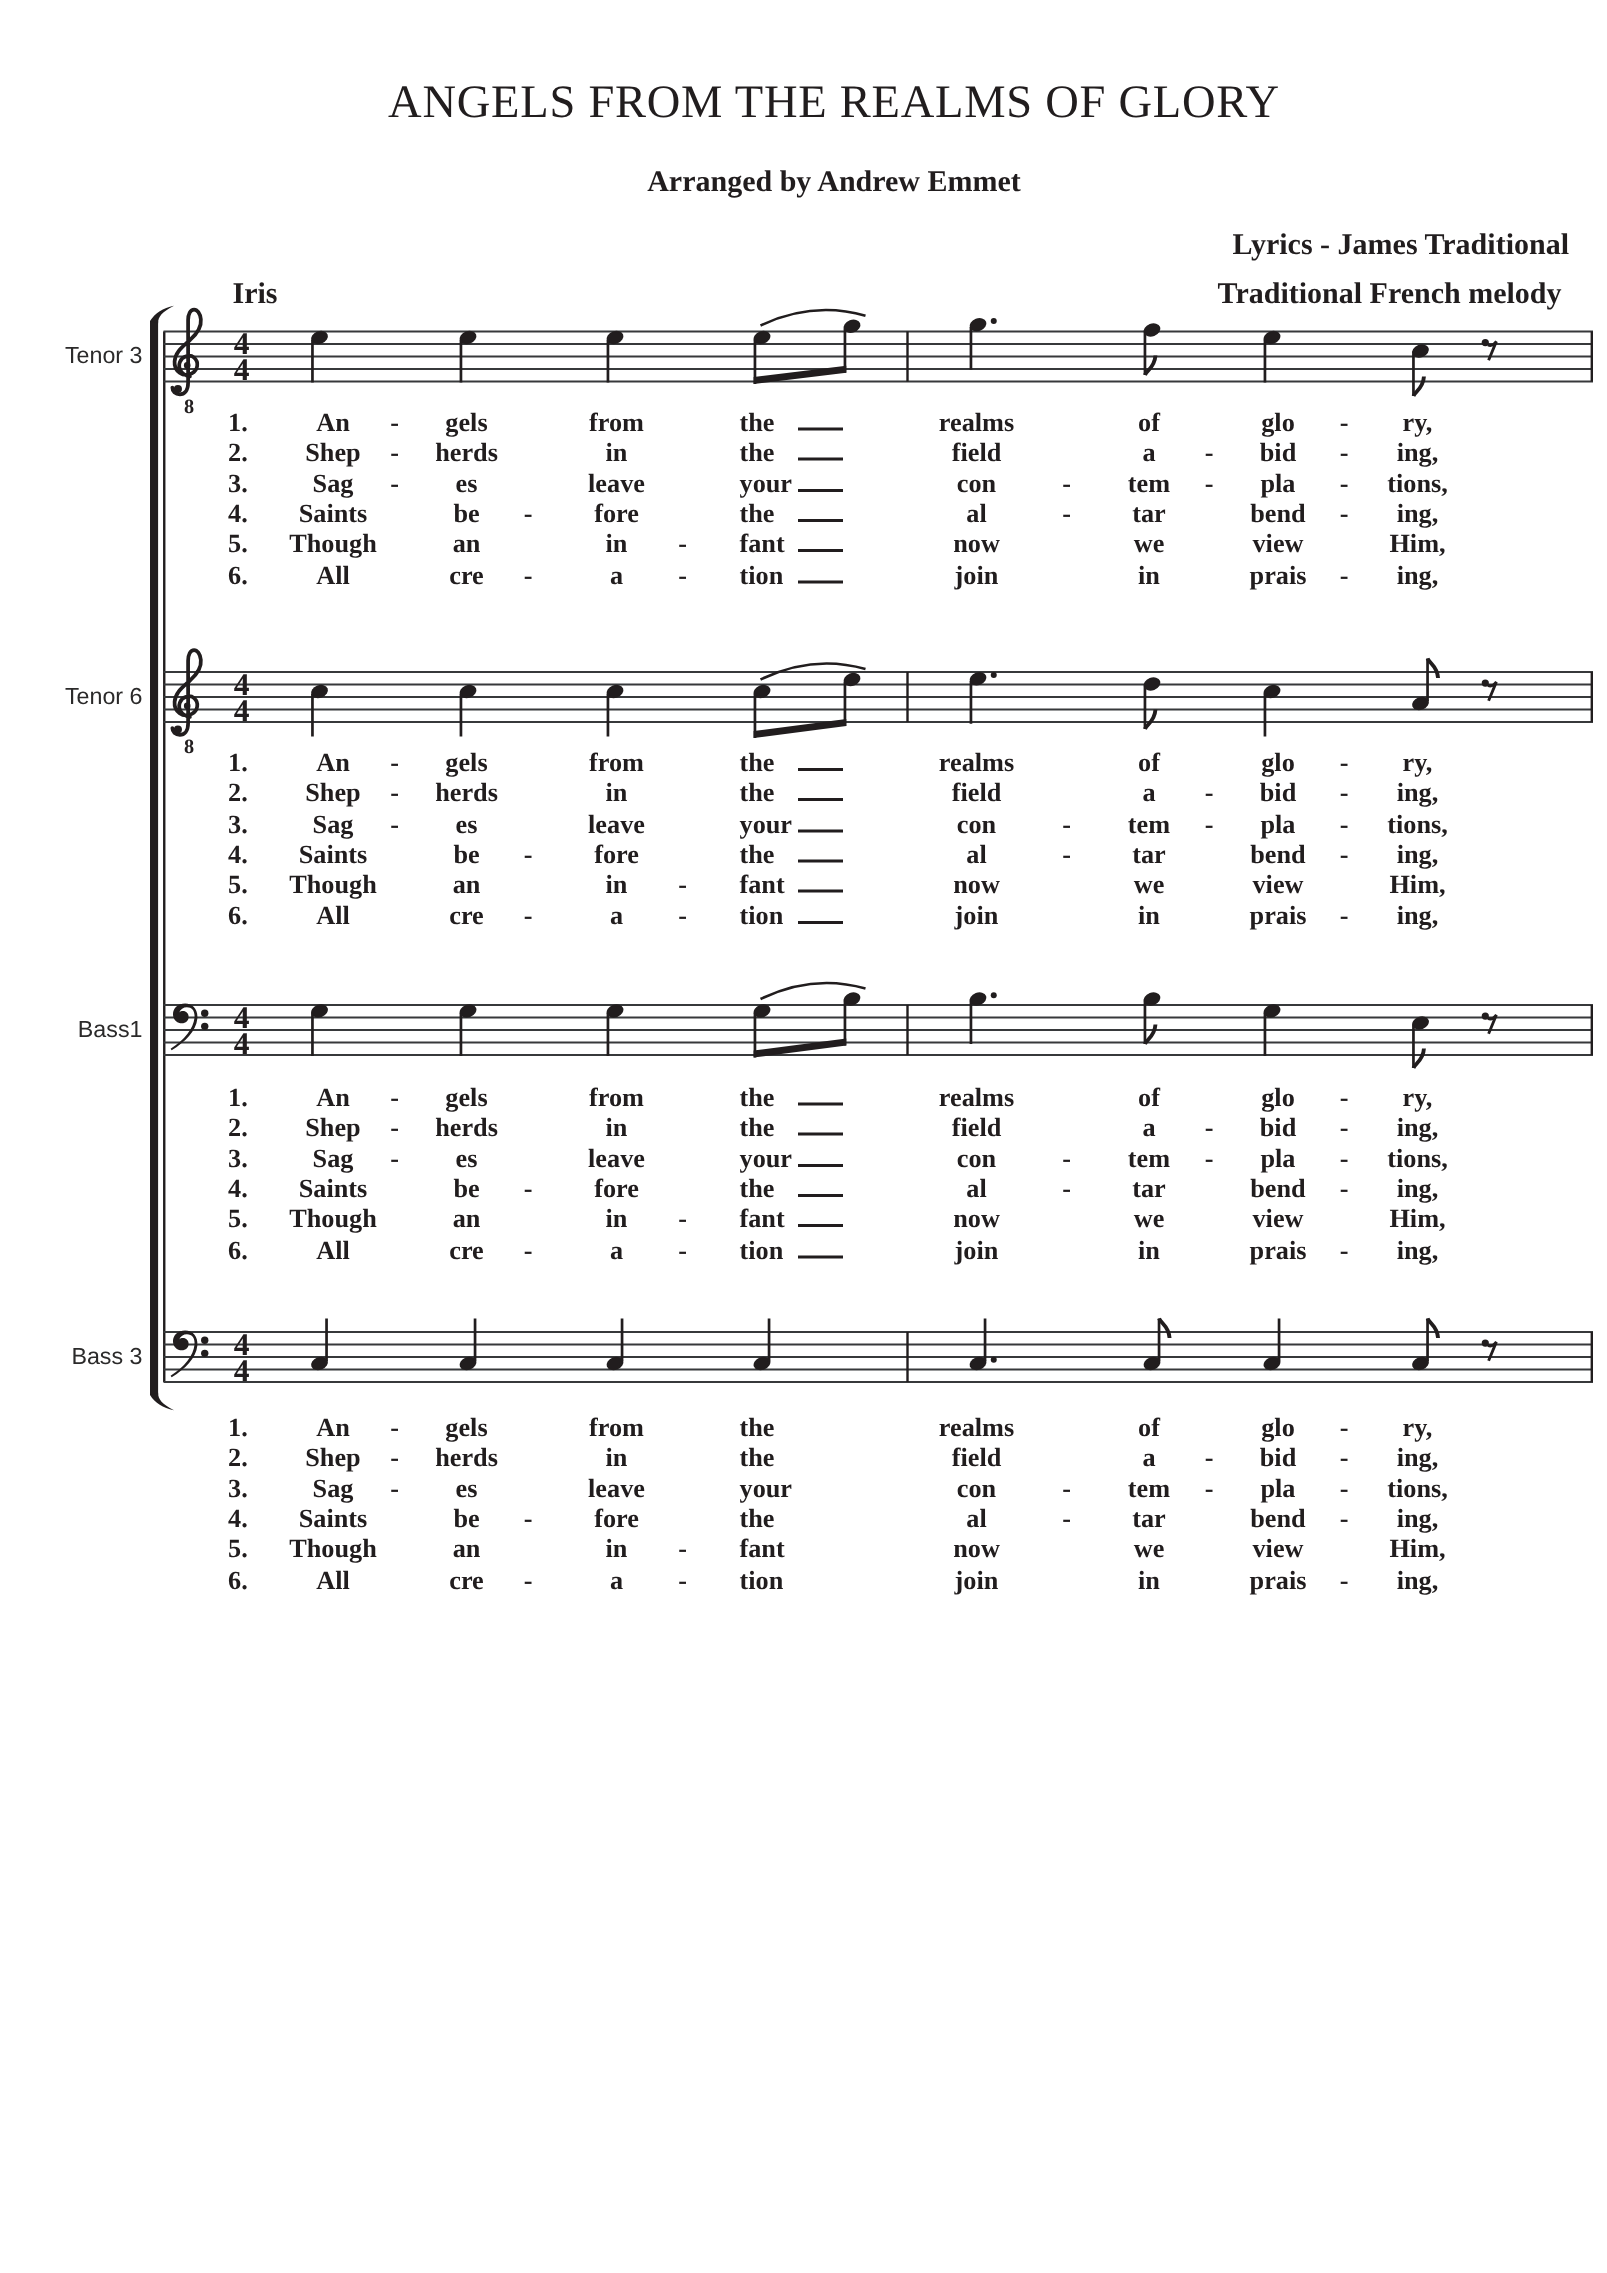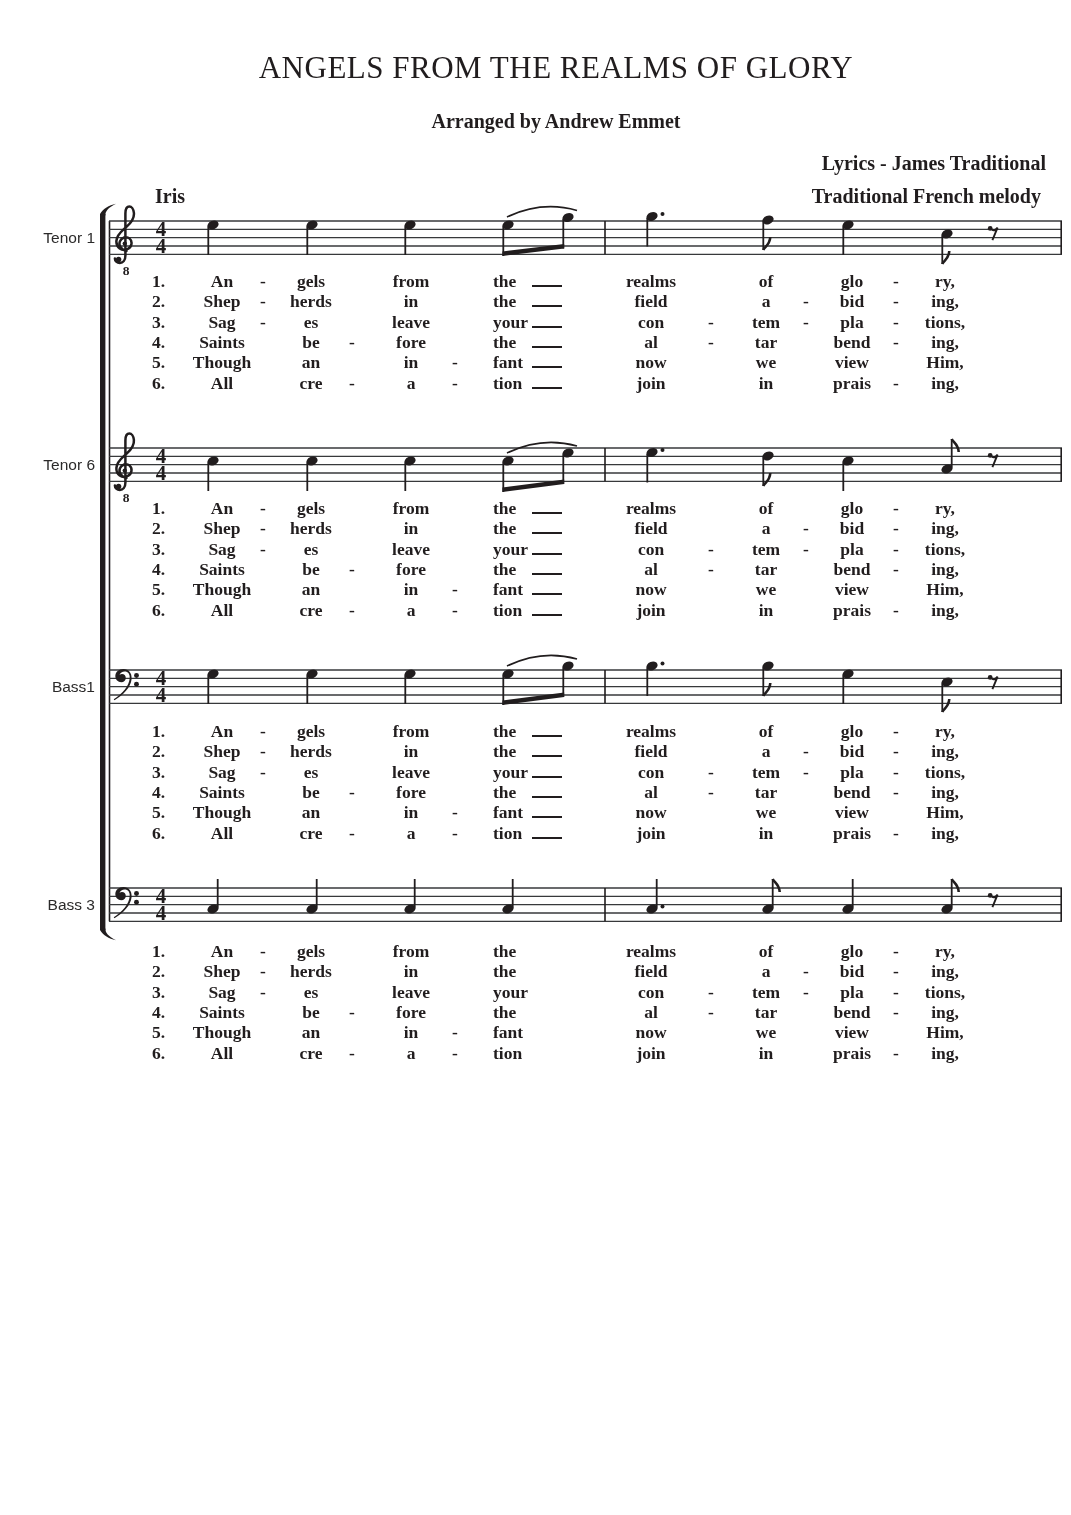--- a/index.html
+++ b/index.html
@@ -183,21 +183,21 @@
       <path d="M 772.7,879 C 774.2,882.5 779.2,884 779.7,892" stroke="#211d1e" stroke-width="2.6" fill="none"></path>
       <ellipse cx="848" cy="909" rx="5.8" ry="4.2" fill="#211d1e" transform="rotate(-21 848 909)"></ellipse>
       <line x1="852.7" y1="907.5" x2="852.7" y2="879" stroke="#211d1e" stroke-width="1.8"></line>
       <ellipse cx="947" cy="909" rx="5.8" ry="4.2" fill="#211d1e" transform="rotate(-21 947 909)"></ellipse>
       <line x1="951.7" y1="907.5" x2="951.7" y2="879" stroke="#211d1e" stroke-width="1.8"></line>
       <path d="M 951.7,879 C 953.2,882.5 958.2,884 958.7,892" stroke="#211d1e" stroke-width="2.6" fill="none"></path>
       <circle cx="990.2" cy="895.4" r="2.4" fill="#211d1e"></circle>
       <path d="M 992,896.8 Q 994.5,898.5 997.6,894.6 L 992.4,907.2" stroke="#211d1e" stroke-width="1.9" fill="none"></path>
     </svg>
   <div id="labels">
-      <div class="abs voice-label" style="top: 228.66px;">Tenor 1</div>
+      <div class="abs voice-label" style="top: 228.66px;">Tenor 3</div>
       <div class="abs voice-label" style="top: 455.66px;">Tenor 6</div>
       <div class="abs voice-label" style="top: 677.66px;">Bass1</div>
       <div class="abs voice-label" style="top: 895.66px;">Bass 3</div>
     </div>
   <div id="lyrics">
       <div class="lyric-row" style="top: 271px;">
         <span style="left: 152px;">1.</span>
         <span class="cell-c" style="left: 222px;">An</span>
         <span class="cell-c" style="left: 263px;">-</span>
         <span class="cell-c" style="left: 311px;">gels</span>

